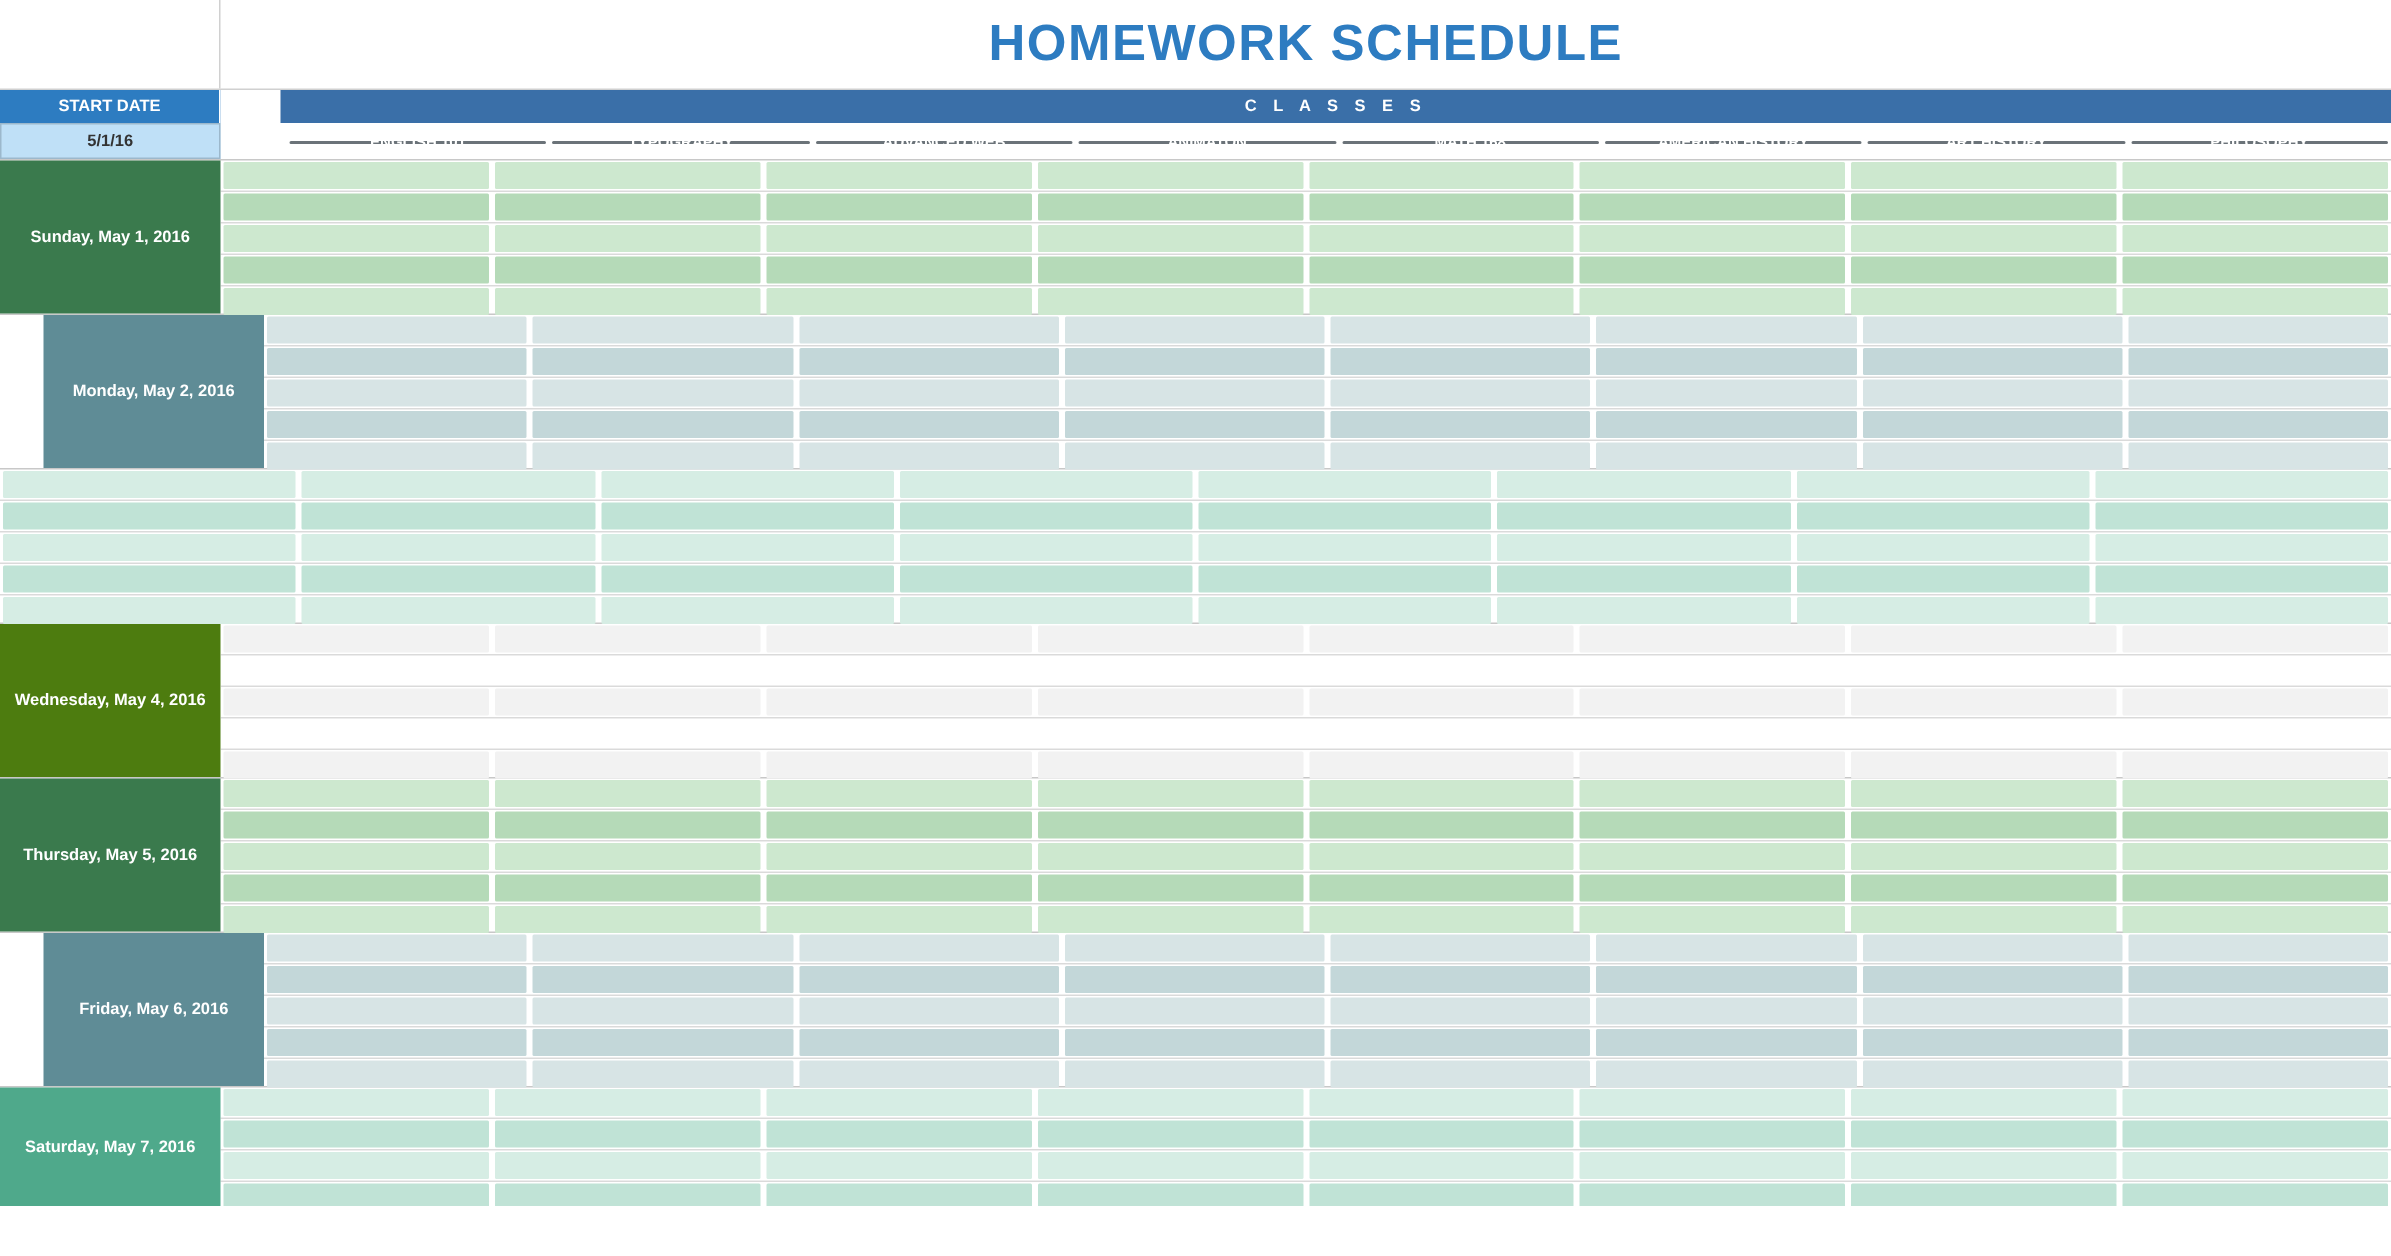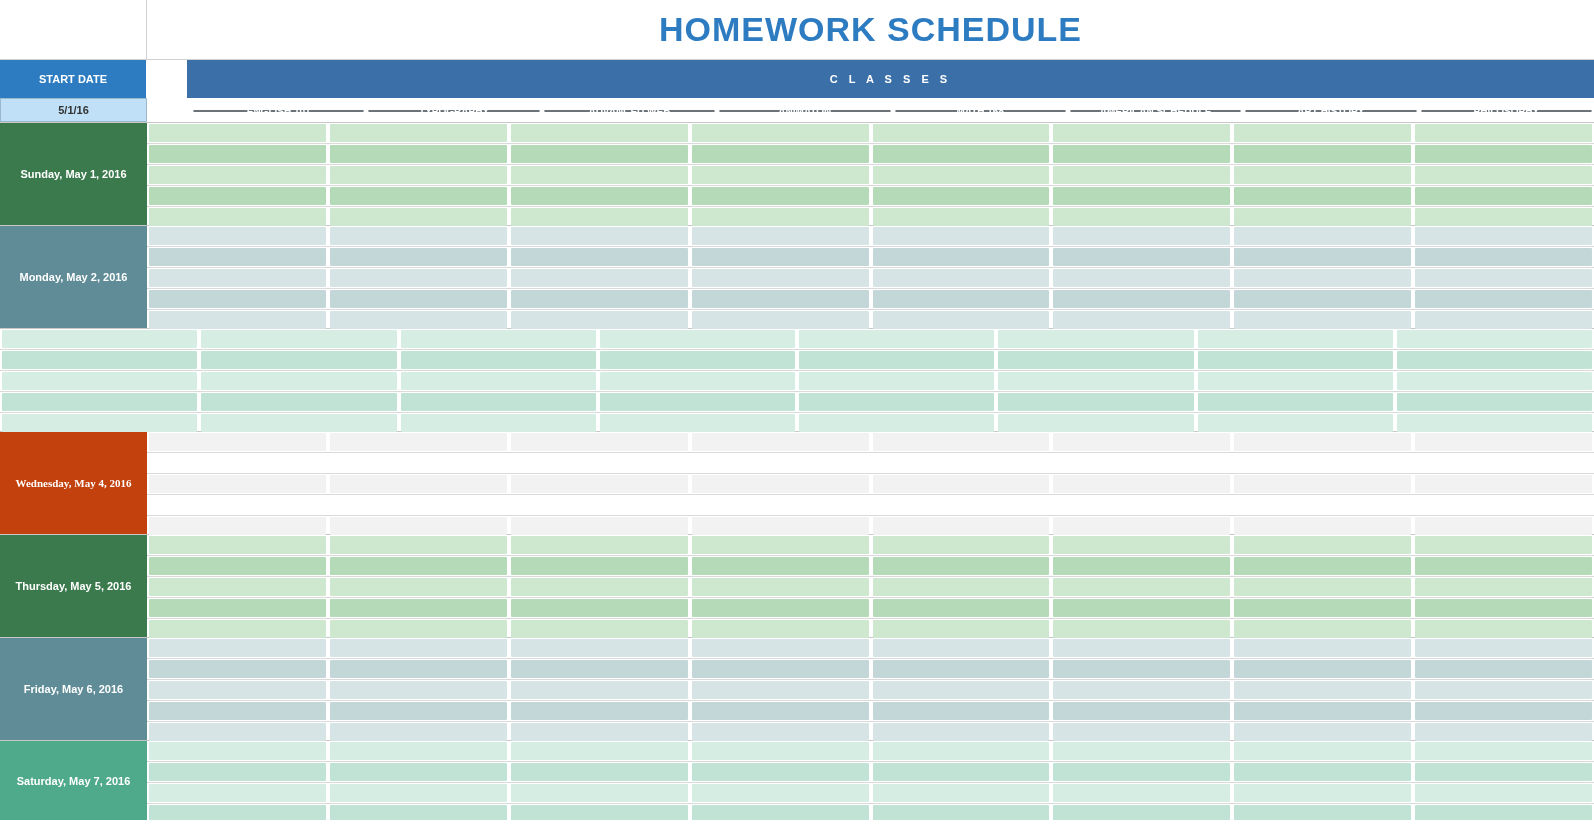--- a/index.html
+++ b/index.html
@@ -29,21 +29,21 @@
     align-items: center;
     justify-content: center;
     font-size: 34px;
     font-weight: 700;
     letter-spacing: 1px;
     color: #2d7cc1;
   }
   
   .band-row {
     display: flex;
-    height: 38px;
+    height: 22px;
     gap: 40px;
   }
   .band-left {
     width: 147px;
     background: #2d7cc1;
     color: #ffffff;
     font-size: 11px;
     font-weight: 700;
     display: flex;
     align-items: center;
@@ -124,23 +124,23 @@
   }
   .slot-row:last-child { border-bottom: none; }
   .slot-cell {
     flex: 1;
     margin: 1px 2px;
     border-radius: 1px;
     height: 18px;
   }
   
   .lbl-0 { background: #3a7a4d; }   
-  .lbl-1 { background: #5f8c96; }   
+  .lbl-1 { background: #5f8c96; margin-left: 29px; }   
   .lbl-2 { background: #4fa98b; }   
-  .lbl-3 { background: #c2410c; font-family: Liberation Serif, serif; }   
+  .lbl-3 { background: #4d7c0f; }   
 
   
   .set-0 .slot-row:nth-child(odd)  .slot-cell { background: #cde8cf; }
   .set-0 .slot-row:nth-child(even) .slot-cell { background: #b5dab8; }
 
   .set-1 .slot-row:nth-child(odd)  .slot-cell { background: #d7e4e5; }
   .set-1 .slot-row:nth-child(even) .slot-cell { background: #c3d7d9; }
 
   .set-2 .slot-row:nth-child(odd)  .slot-cell { background: #d6ede4; }
   .set-2 .slot-row:nth-child(even) .slot-cell { background: #c0e3d6; }
@@ -167,21 +167,21 @@
   </div>
 
   <div class="cols-row">
     <div class="cols-left">5/1/16</div>
     <div class="cols-right" id="class-heads">
         <div class="class-head">ENGLISH 101</div>
         <div class="class-head">TYPOGRAPHY</div>
         <div class="class-head">ADVANCED WEB</div>
         <div class="class-head">ANIMATON</div>
         <div class="class-head">MATH 168</div>
-        <div class="class-head">AMERICAN SCHEDULE</div>
+        <div class="class-head">AMERICAN HISTORY</div>
         <div class="class-head">ART HISTORY</div>
         <div class="class-head">PHILOSOPHY</div>
       </div>
   </div>
 
   <div id="days-container">
       <div class="day-block set-0">
         <div class="day-label lbl-0">Sunday, May 1, 2016</div>
         <div class="day-grid">
           <div class="slot-row">

